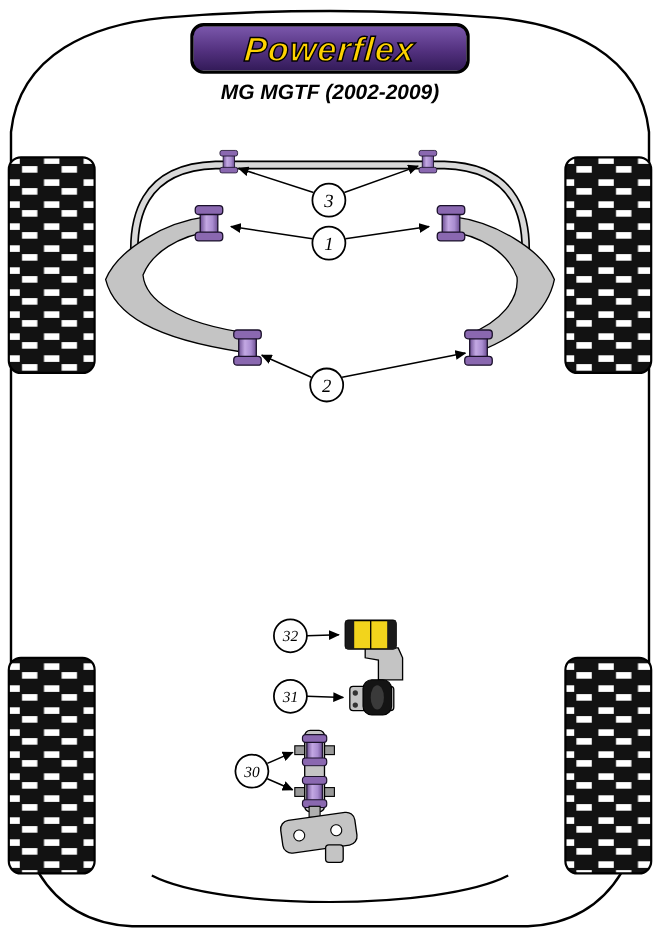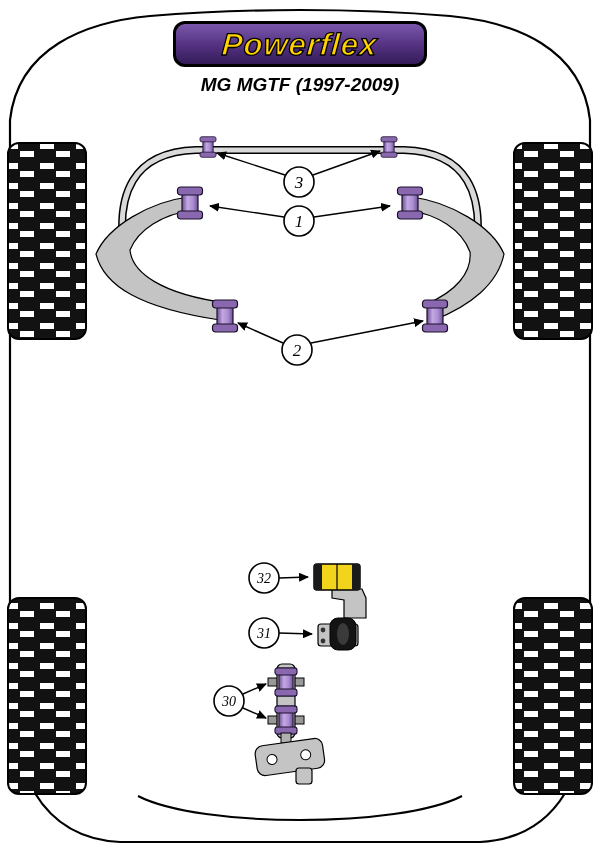--- a/index.html
+++ b/index.html
@@ -24,21 +24,21 @@
   .bush-flange{fill:var(--flange-purple,#8a68b0);stroke:#1a102a;stroke-width:1.2;}
 </style>
 </head>
 <body>
 
 <div class="canvas">
 
   <div class="logo">
     <span class="logo-text">Powerflex</span>
   </div>
-  <div class="subtitle">MG MGTF (1997-2009)</div>
+  <div class="subtitle">MG MGTF (2002-2009)</div>
 
   <svg width="600" height="849" viewBox="0 0 600 849">
     <defs>
       <pattern id="tread" width="36" height="20" patternUnits="userSpaceOnUse">
         <rect width="36" height="20" fill="#121212"></rect>
         <rect x="4" y="3" width="14" height="6" fill="#fff"></rect>
         <rect x="20" y="11" width="14" height="6" fill="#fff"></rect>
       </pattern>
       <linearGradient id="bushGrad" x1="0" y1="0" x2="1" y2="0">
         <stop offset="0" style="stop-color:var(--bush-purple-dark,#6d4f93)"></stop>

